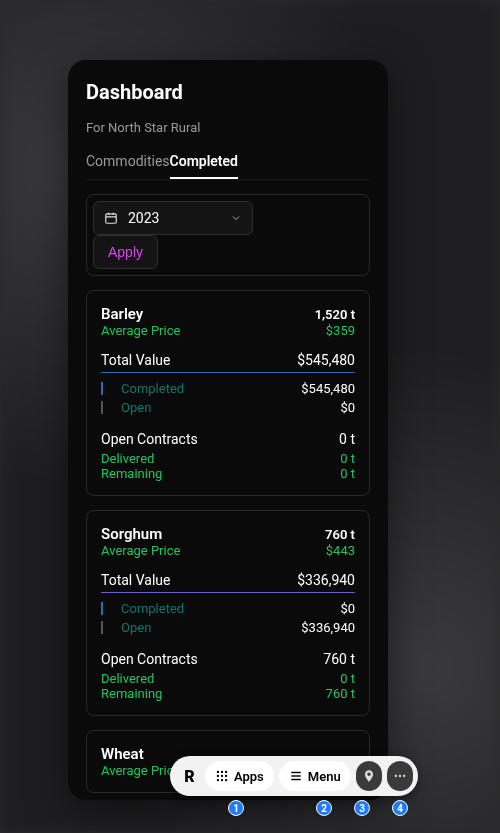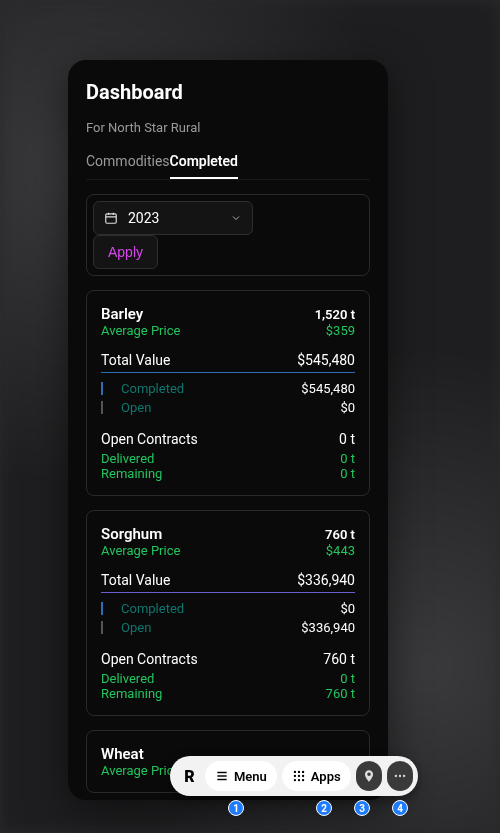--- a/index.html
+++ b/index.html
@@ -259,44 +259,44 @@
       <span class="muted"></span>
     </div>
   </div>
 
 </div>
 
 <div class="pill">
   <div class="logo">R</div>
   <div class="pill-btn">
     <span>
-      <svg width="14" height="14" viewBox="0 0 24 24" fill="none" stroke="#000" stroke-width="2.5">
-          <line x1="4" y1="6" x2="20" y2="6"></line>
-          <line x1="4" y1="12" x2="20" y2="12"></line>
-          <line x1="4" y1="18" x2="20" y2="18"></line>
-        </svg>
-    </span>
-    <span>Menu</span>
-  </div>
-  <div class="pill-btn">
-    <span>
       <svg width="14" height="14" viewBox="0 0 24 24" fill="#000">
           <circle cx="5" cy="5" r="2"></circle>
           <circle cx="12" cy="5" r="2"></circle>
           <circle cx="19" cy="5" r="2"></circle>
           <circle cx="5" cy="12" r="2"></circle>
           <circle cx="12" cy="12" r="2"></circle>
           <circle cx="19" cy="12" r="2"></circle>
           <circle cx="5" cy="19" r="2"></circle>
           <circle cx="12" cy="19" r="2"></circle>
           <circle cx="19" cy="19" r="2"></circle>
         </svg>
     </span>
     <span>Apps</span>
   </div>
+  <div class="pill-btn">
+    <span>
+      <svg width="14" height="14" viewBox="0 0 24 24" fill="none" stroke="#000" stroke-width="2.5">
+          <line x1="4" y1="6" x2="20" y2="6"></line>
+          <line x1="4" y1="12" x2="20" y2="12"></line>
+          <line x1="4" y1="18" x2="20" y2="18"></line>
+        </svg>
+    </span>
+    <span>Menu</span>
+  </div>
   <div class="pill-round">
     <span>
       <svg width="14" height="14" viewBox="0 0 24 24" fill="#ddd">
           <path d="M12 2C8 2 5 5 5 9c0 5 7 13 7 13s7-8 7-13c0-4-3-7-7-7zm0 10a3 3 0 110-6 3 3 0 010 6z"></path>
         </svg>
     </span>
   </div>
   <div class="pill-round">
     <span>
       <svg width="14" height="14" viewBox="0 0 24 24" fill="#ddd">

